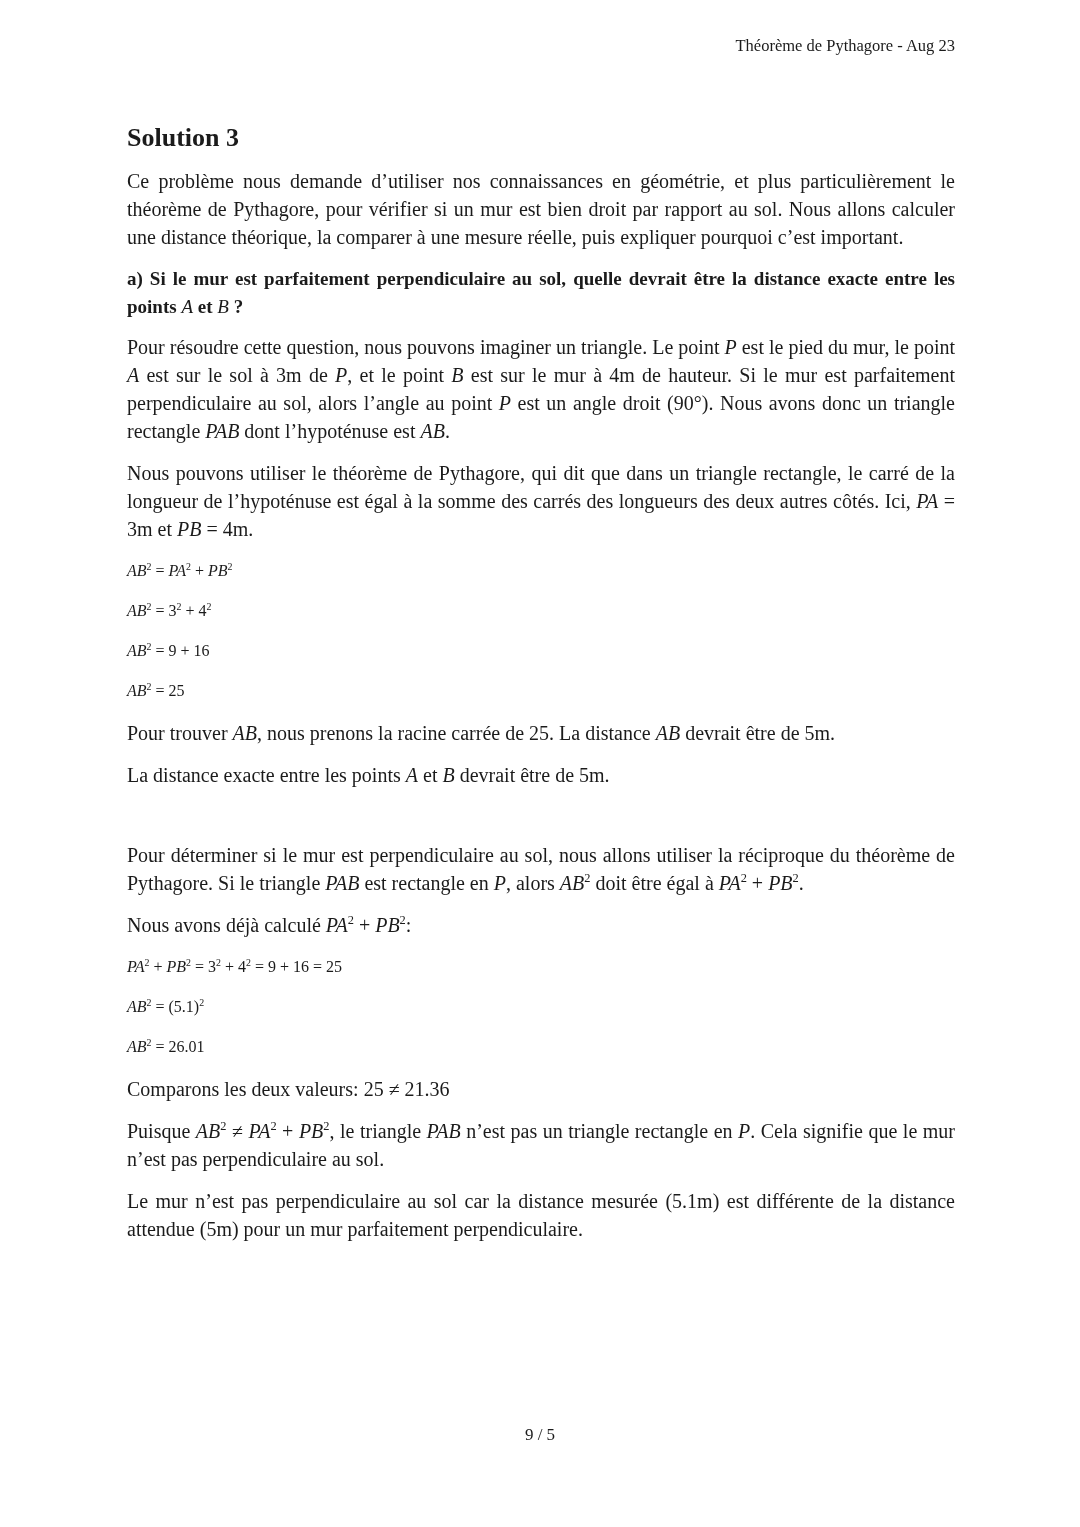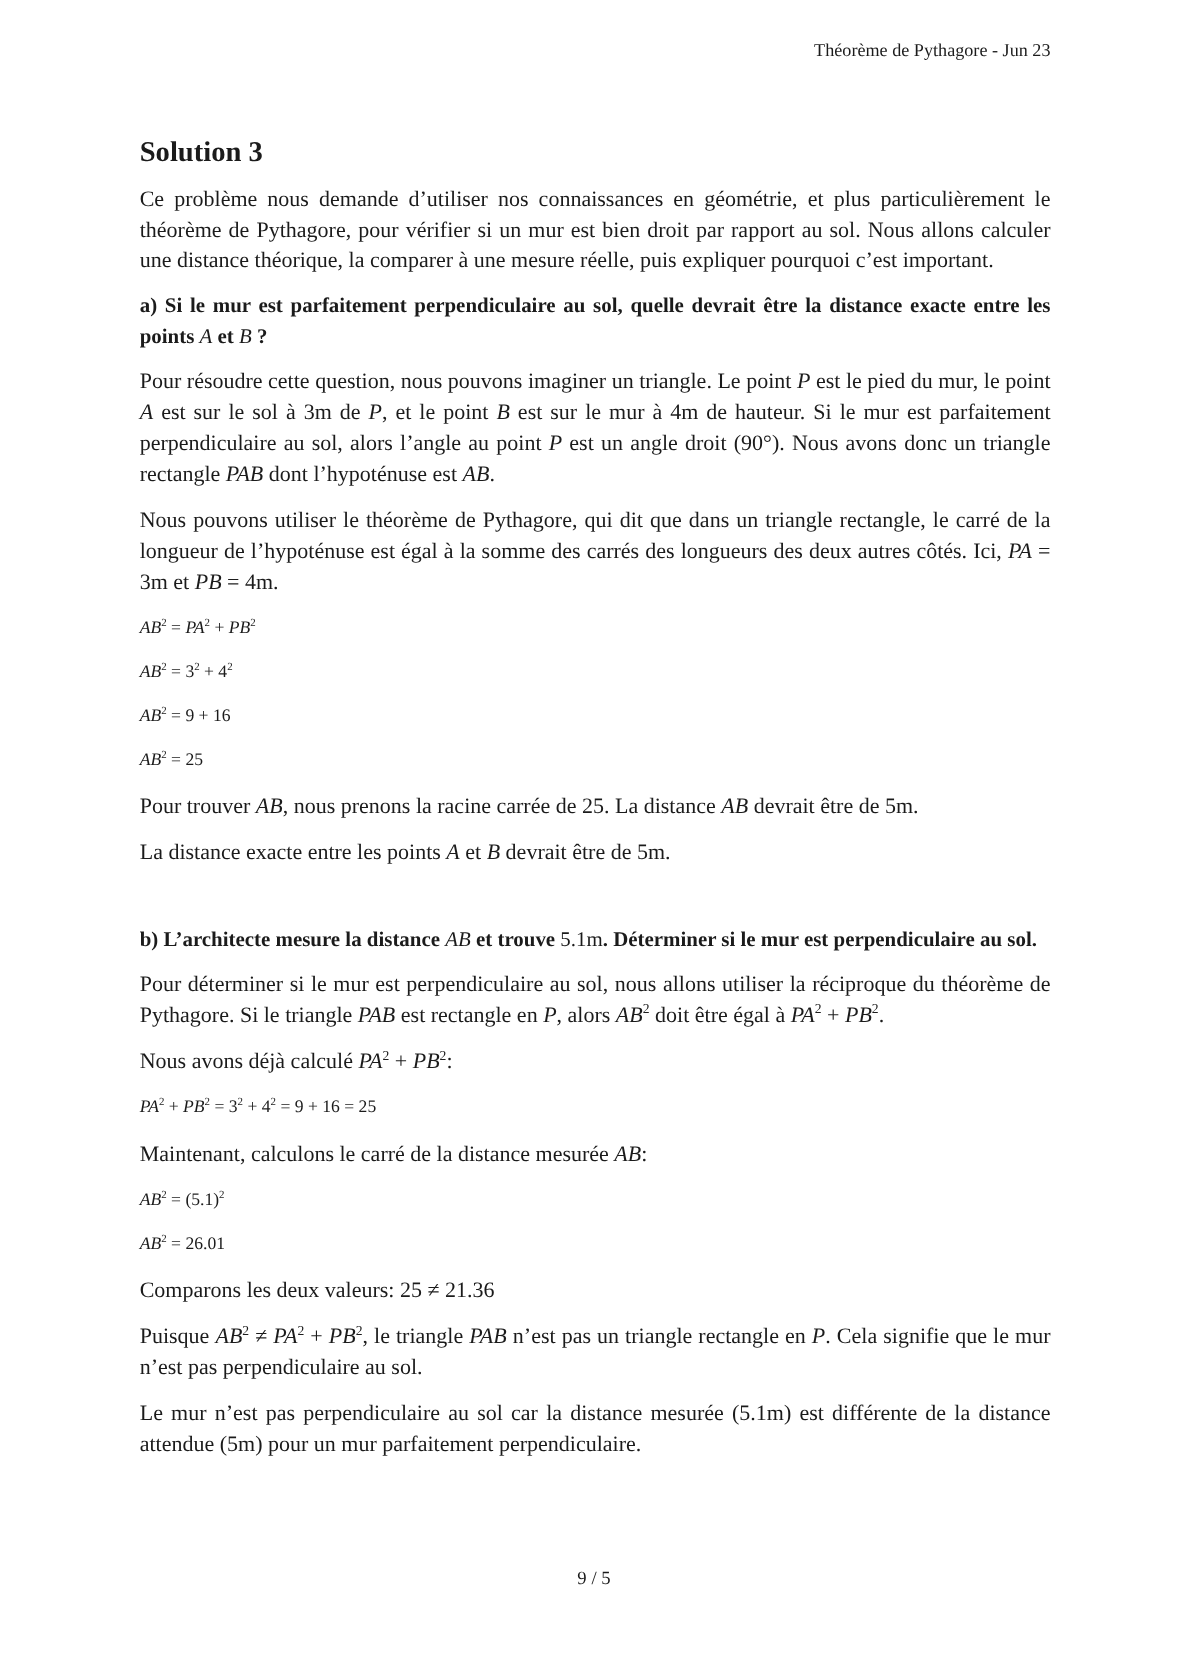--- a/index.html
+++ b/index.html
@@ -66,40 +66,38 @@
     width: 100%;
     text-align: center;
     font-size: 17px;
     line-height: 22px;
   }
 </style>
 </head>
 <body>
 
 <div class="page">
-  <div class="header">Théorème de Pythagore - Jun 23</div>
+  <div class="header">Théorème de Pythagore - Aug 23</div>
   <div class="content">
     <p class="title">Solution 3</p>
     <div>
         <p class="para">Ce problème nous demande d’utiliser nos connaissances en géométrie, et plus particulièrement le théorème de Pythagore, pour vérifier si un mur est bien droit par rapport au sol. Nous allons calculer une distance théorique, la comparer à une mesure réelle, puis expliquer pourquoi c’est important.</p>
         <p class="heading">a) Si le mur est parfaitement perpendiculaire au sol, quelle devrait être la distance exacte entre les points <span class="math"><i>A</i></span> et <span class="math"><i>B</i></span> ?</p>
         <p class="para">Pour résoudre cette question, nous pouvons imaginer un triangle. Le point <span class="math"><i>P</i></span> est le pied du mur, le point <span class="math"><i>A</i></span> est sur le sol à 3m de <span class="math"><i>P</i></span>, et le point <span class="math"><i>B</i></span> est sur le mur à 4m de hauteur. Si le mur est parfaitement perpendiculaire au sol, alors l’angle au point <span class="math"><i>P</i></span> est un angle droit (90°). Nous avons donc un triangle rectangle <span class="math"><i>PAB</i></span> dont l’hypoténuse est <span class="math"><i>AB</i></span>.</p>
         <p class="para">Nous pouvons utiliser le théorème de Pythagore, qui dit que dans un triangle rectangle, le carré de la longueur de l’hypoténuse est égal à la somme des carrés des longueurs des deux autres côtés. Ici, <span class="math"><i>PA</i></span> = 3m et <span class="math"><i>PB</i></span> = 4m.</p>
         <div class="equation"><span class="math"><i>AB</i><sup>2</sup> = <i>PA</i><sup>2</sup> + <i>PB</i><sup>2</sup></span></div>
         <div class="equation"><span class="math"><i>AB</i><sup>2</sup> = 3<sup>2</sup> + 4<sup>2</sup></span></div>
         <div class="equation"><span class="math"><i>AB</i><sup>2</sup> = 9 + 16</span></div>
         <div class="equation"><span class="math"><i>AB</i><sup>2</sup> = 25</span></div>
         <p class="para">Pour trouver <span class="math"><i>AB</i></span>, nous prenons la racine carrée de 25. La distance <span class="math"><i>AB</i></span> devrait être de 5m.</p>
         <p class="para">La distance exacte entre les points <span class="math"><i>A</i></span> et <span class="math"><i>B</i></span> devrait être de 5m.</p>
         <div class="spacer"></div>
-        <p class="heading">b) L’architecte mesure la distance <span class="math"><i>AB</i></span> et trouve <span class="math">5.1m</span>. Déterminer si le mur est perpendiculaire au sol.</p>
         <p class="para">Pour déterminer si le mur est perpendiculaire au sol, nous allons utiliser la réciproque du théorème de Pythagore. Si le triangle <span class="math"><i>PAB</i></span> est rectangle en <span class="math"><i>P</i></span>, alors <span class="math"><i>AB</i><sup>2</sup></span> doit être égal à <span class="math"><i>PA</i><sup>2</sup> + <i>PB</i><sup>2</sup></span>.</p>
         <p class="para">Nous avons déjà calculé <span class="math"><i>PA</i><sup>2</sup> + <i>PB</i><sup>2</sup></span>:</p>
         <div class="equation"><span class="math"><i>PA</i><sup>2</sup> + <i>PB</i><sup>2</sup> = 3<sup>2</sup> + 4<sup>2</sup> = 9 + 16 = 25</span></div>
-        <p class="para">Maintenant, calculons le carré de la distance mesurée <span class="math"><i>AB</i></span>:</p>
         <div class="equation"><span class="math"><i>AB</i><sup>2</sup> = (5.1)<sup>2</sup></span></div>
         <div class="equation"><span class="math"><i>AB</i><sup>2</sup> = 26.01</span></div>
         <p class="para">Comparons les deux valeurs: <span class="math">25 ≠ 21.36</span></p>
         <p class="para">Puisque <span class="math"><i>AB</i><sup>2</sup> ≠ <i>PA</i><sup>2</sup> + <i>PB</i><sup>2</sup></span>, le triangle <span class="math"><i>PAB</i></span> n’est pas un triangle rectangle en <span class="math"><i>P</i></span>. Cela signifie que le mur n’est pas perpendiculaire au sol.</p>
         <p class="para">Le mur n’est pas perpendiculaire au sol car la distance mesurée (5.1m) est différente de la distance attendue (5m) pour un mur parfaitement perpendiculaire.</p>
       </div>
   </div>
   <div class="footer">9 / 5</div>
 </div>
 

